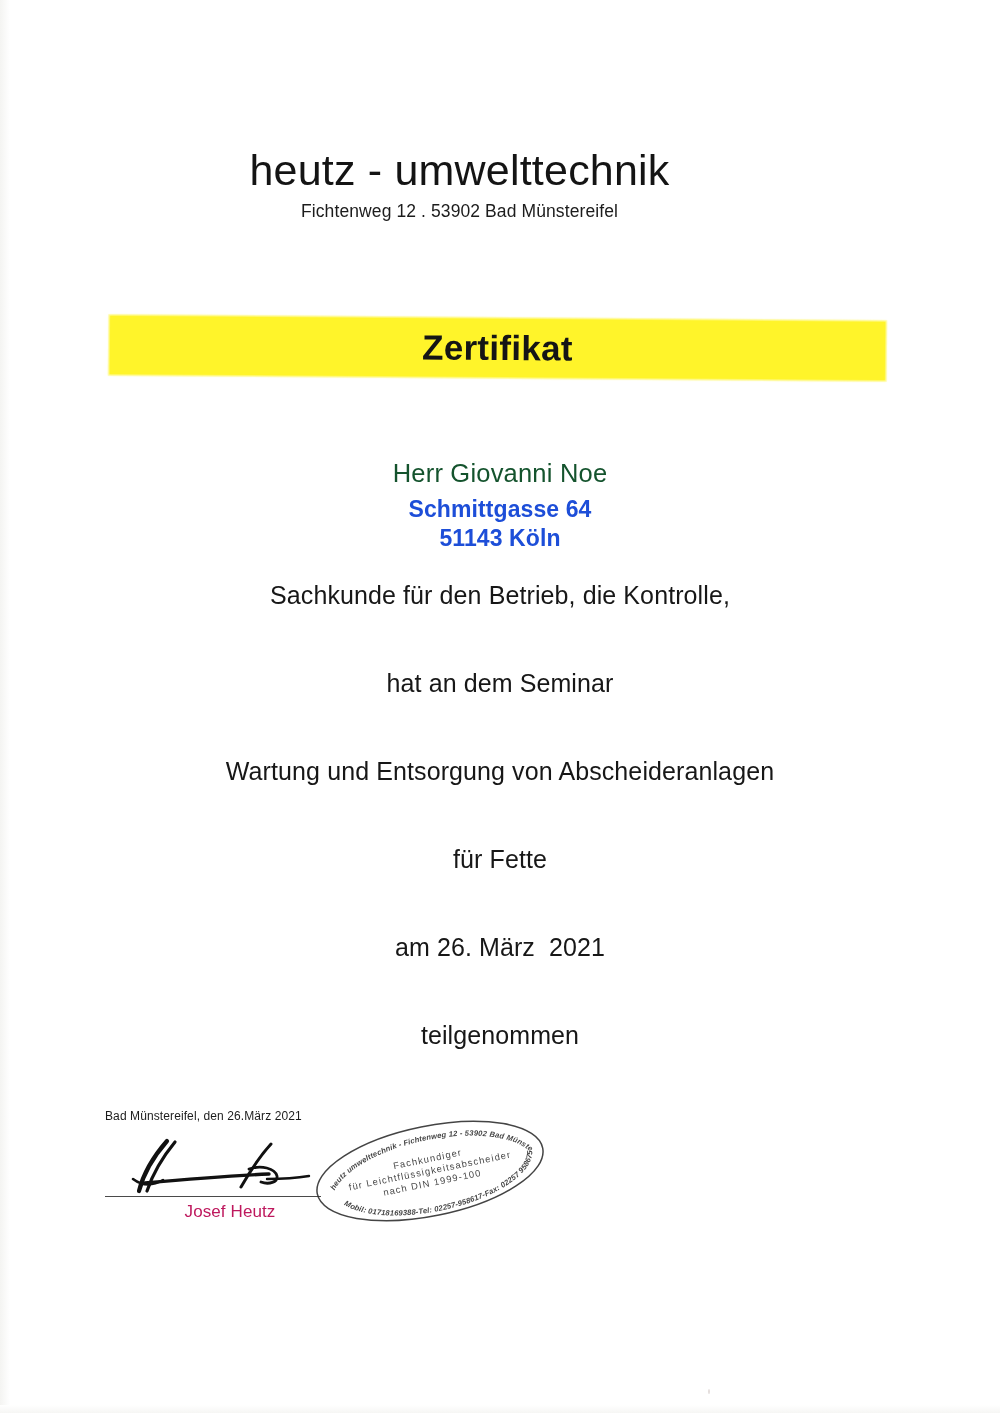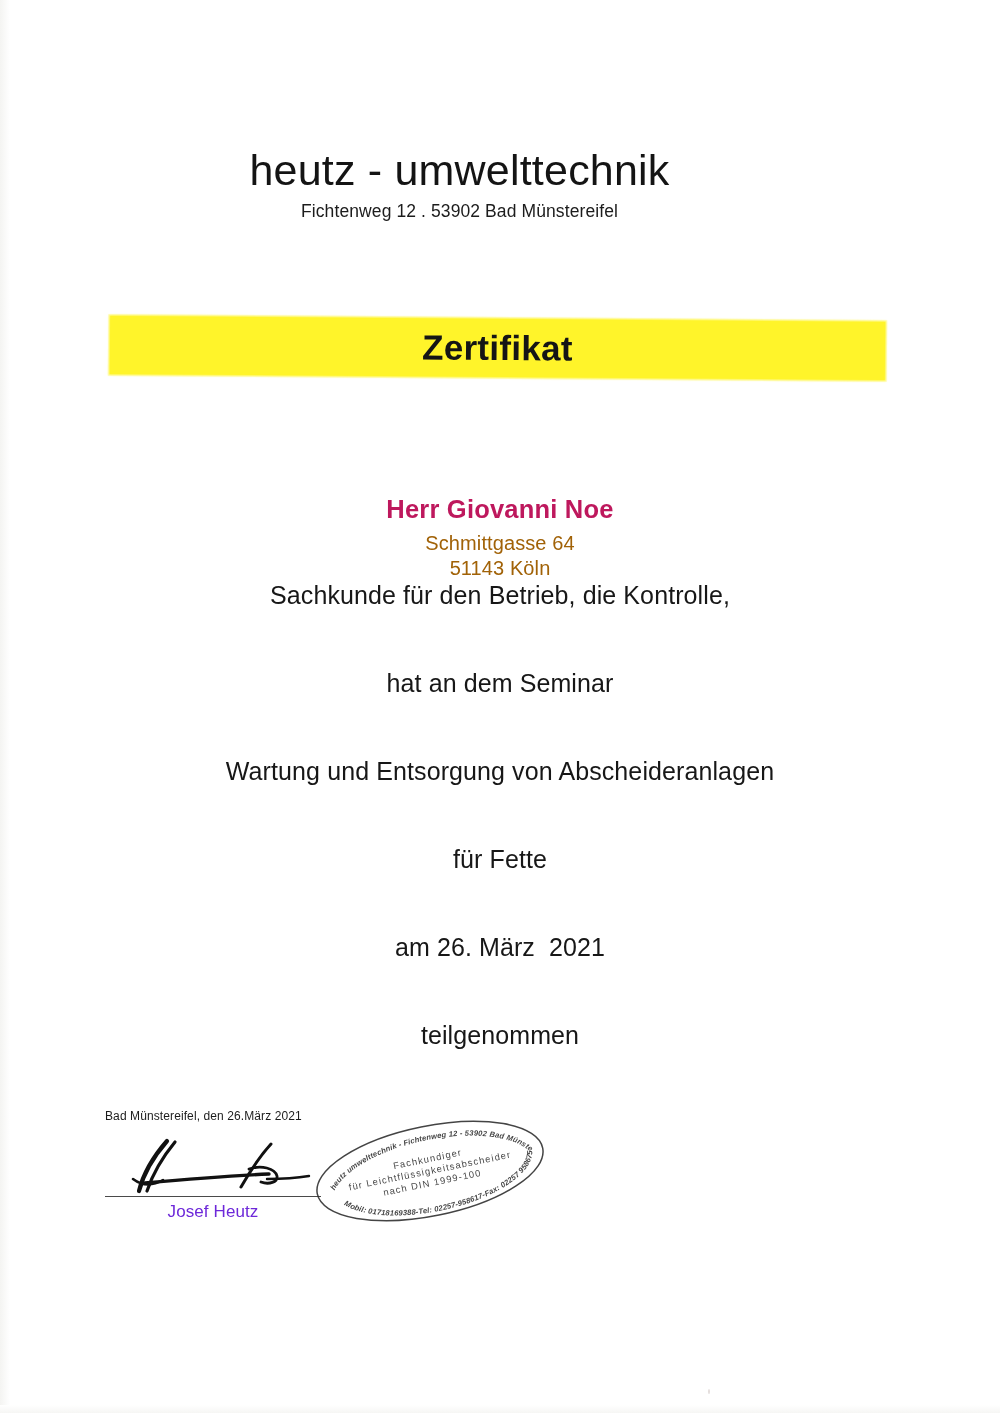--- a/index.html
+++ b/index.html
@@ -114,31 +114,30 @@
   
   #recipient {
     position: absolute;
     left: 0;
     top: 459px;
     width: 1000px;
     text-align: center;
   }
   #recipient-name {
     font-size: 25.5px;
-    font-weight: 700;
+    font-weight: 400;
     letter-spacing: .2px;
-    color: #be185d;
-    white-space: pre;
-    margin-top: 36px;
+    color: #14532d;
+    white-space: pre;
   }
   #recipient-street,
   #recipient-city {
-    font-size: 20px;
-    font-weight: 400;
-    color: #a16207;
+    font-size: 23px;
+    font-weight: 700;
+    color: #1d4ed8;
     letter-spacing: .1px;
     white-space: pre;
   }
   #recipient-street { margin-top: 8px; }
   #recipient-city { margin-top: 2px; }
 
   
   #body-block {
     position: absolute;
     left: 0;
@@ -181,27 +180,27 @@
   #signature-rule {
     position: absolute;
     left: 0;
     top: 87px;
     width: 216px;
     height: 0;
     border-top: 1px solid #4a4a4a;
   }
   #signatory-name {
     position: absolute;
-    left: 0;
+    left: 17px;
     top: 93px;
     width: 216px;
     text-align: center;
     font-size: 17px;
     font-weight: 400;
-    color: #6d28d9;
+    color: #be185d;
     letter-spacing: .1px;
     white-space: pre;
   }
 
   
   #official-stamp {
     position: absolute;
     left: 312px;
     top: 1122px;
     width: 236px;

